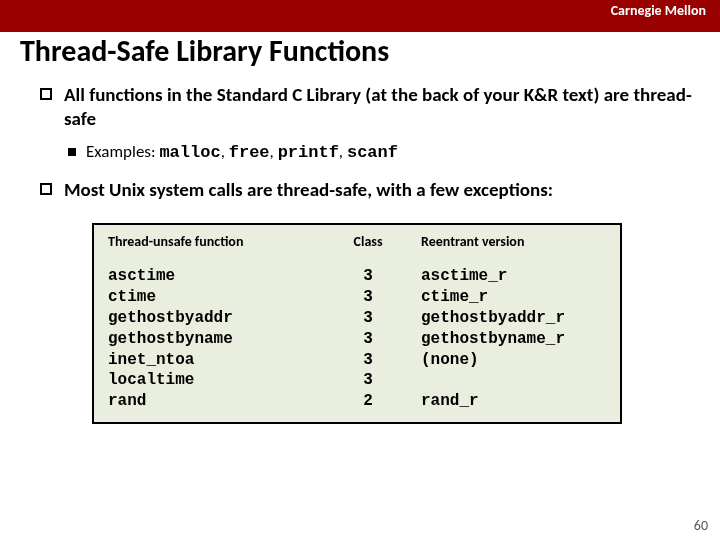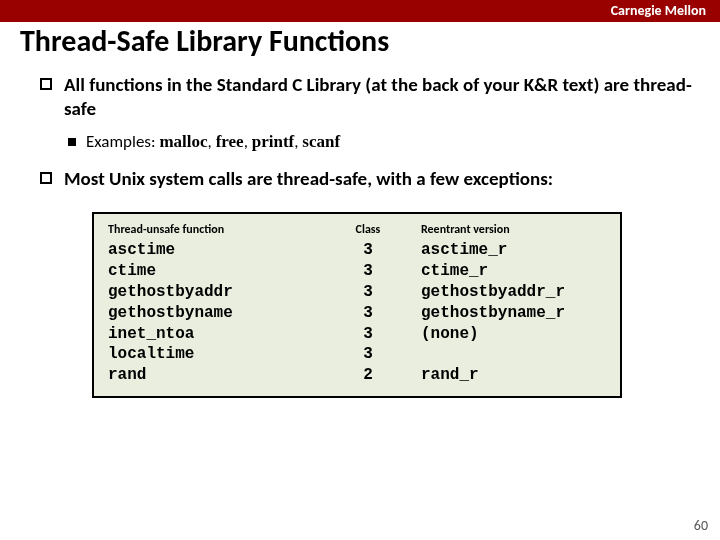--- a/index.html
+++ b/index.html
@@ -11,21 +11,21 @@
     position: relative;
     overflow: hidden;
   }
   .header-bar {
     background: #990000;
     color: #fff;
     text-align: right;
     padding: 2px 14px;
     font-weight: bold;
     font-size: 14px;
-    height: 22px;
+    height: 32px;
     line-height: 18px;
   }
   .title {
     font-size: 30px;
     font-weight: bold;
     color: #000;
     padding: 0 20px 14px 20px;
   }
   .content {
     padding: 0 28px 16px 40px;
@@ -66,35 +66,35 @@
     margin-left: 28px;
     margin-top: 6px;
     margin-bottom: 14px;
   }
   .sub-text {
     font-size: 17px;
     color: #000;
     line-height: 1.3;
   }
   .code {
-    font-family: Liberation Serif, serif;
+    font-family: Liberation Mono, monospace;
     font-weight: bold;
   }
   .table-wrap {
     margin: 22px 0 0 52px;
     border: 2px solid #000;
     background: #e9eede;
     width: 530px;
     padding: 8px 14px 10px 14px;
   }
   .thead {
     display: flex;
     font-weight: bold;
-    font-size: 12px;
-    margin-bottom: 4px;
+    font-size: 14px;
+    margin-bottom: 16px;
   }
   .col-func { width: 225px; }
   .col-class { width: 70px; text-align: center; }
   .col-reent { flex: 1; padding-left: 18px; }
   .trow {
     display: flex;
     font-family: "Courier New", monospace;
     font-weight: bold;
     font-size: 16px;
     line-height: 1.3;

